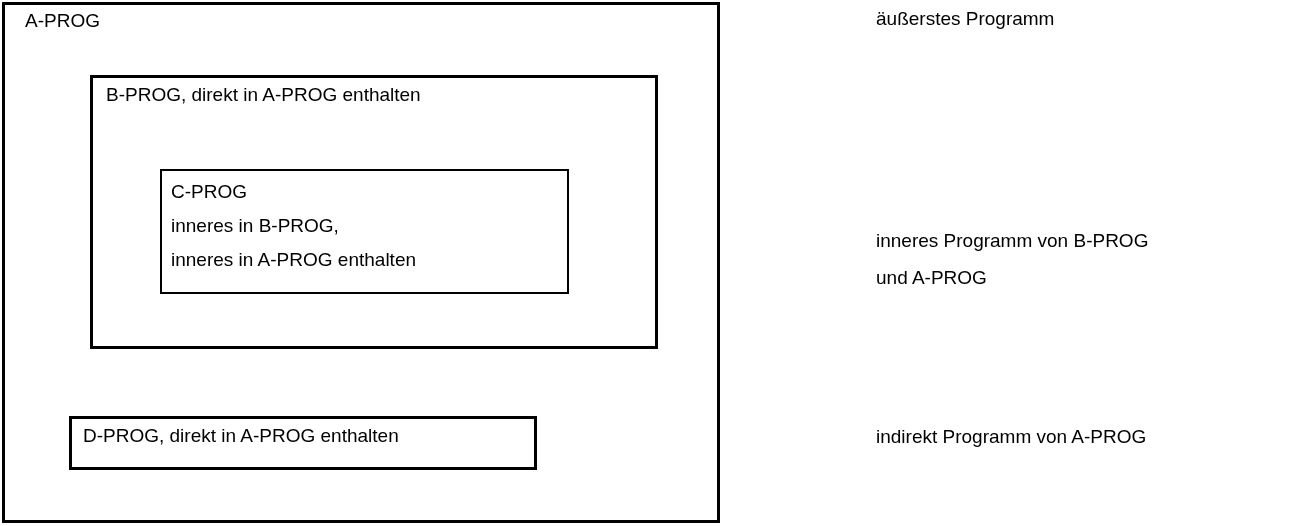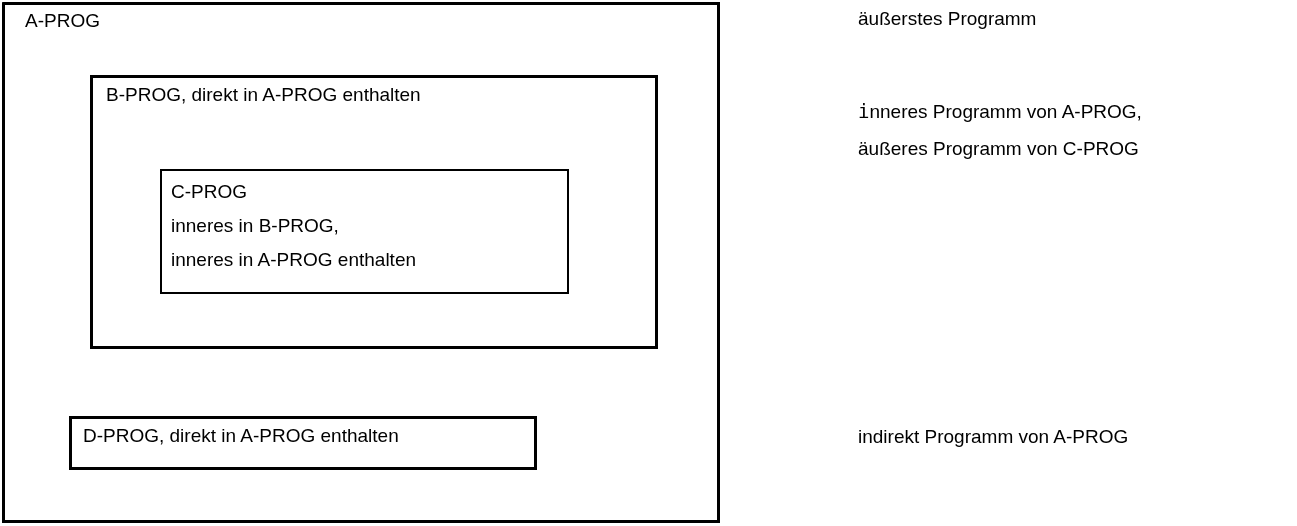--- a/index.html
+++ b/index.html
@@ -52,21 +52,21 @@
   }
   .label-a { left: 20px; top: -1px; }
   .label-b { left: 13px; top: 0; }
   .label-d { left: 11px; top: 0; }
   .c-line {
     line-height: 34px;
     white-space: nowrap;
   }
   .ann {
     position: absolute;
-    left: 858px;
+    left: 876px;
     line-height: 37px;
     white-space: nowrap;
   }
   .ann-a { top: 0px; }
   .ann-b { top: 93px; }
   .ann-c { top: 222px; }
   .ann-d { top: 418px; }
   
   .mono-first-letter::first-letter {
     font-family: "DejaVu Sans Mono", monospace;
@@ -92,25 +92,23 @@
 
     <div class="box box-d">
       <div class="label label-d">D-PROG, direkt in A-PROG enthalten</div>
     </div>
   </div>
 
   <div class="ann ann-a">
     <div>äußerstes Programm</div>
   </div>
 
-  <div class="ann ann-b">
-    <div class="mono-first-letter">inneres Programm von A-PROG,</div>
-    <div>äußeres Programm von C-PROG</div>
-  </div>
 
   <div class="ann ann-c">
+    <div>inneres Programm von B-PROG</div>
+    <div>und A-PROG</div>
   </div>
 
   <div class="ann ann-d">
     <div>indirekt Programm von A-PROG</div>
   </div>
 
 </div>
 
 </body></html>

